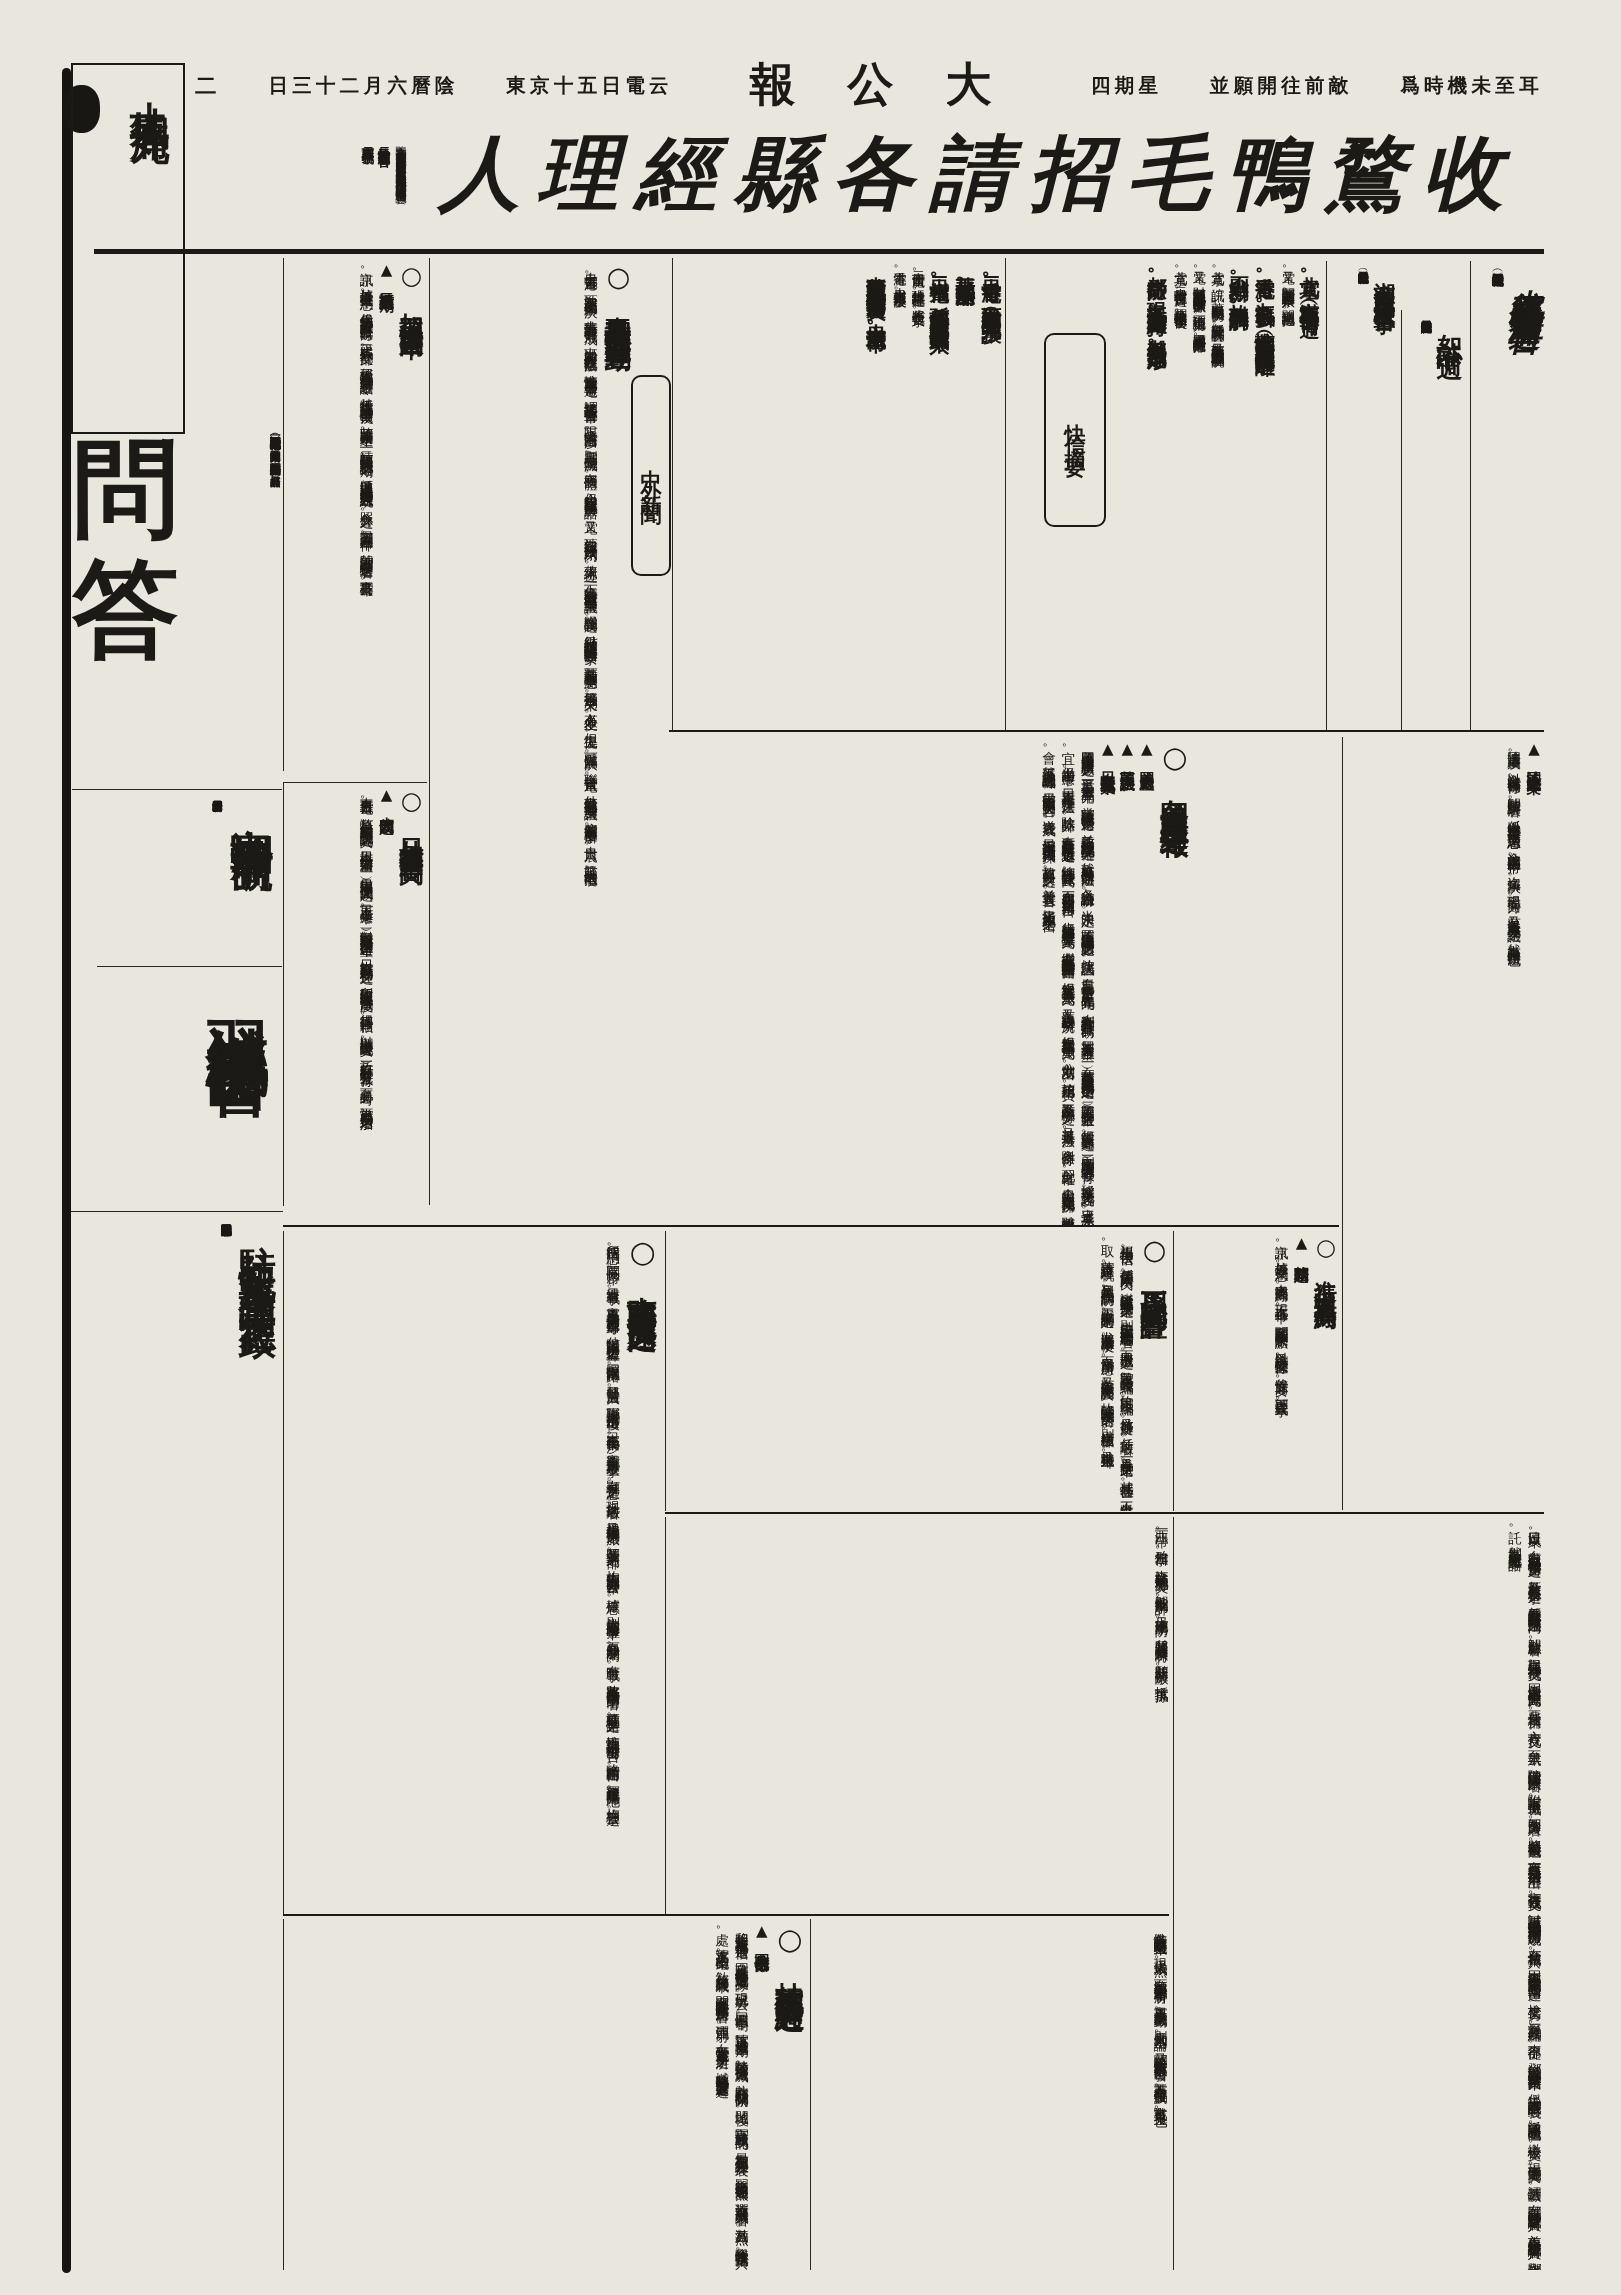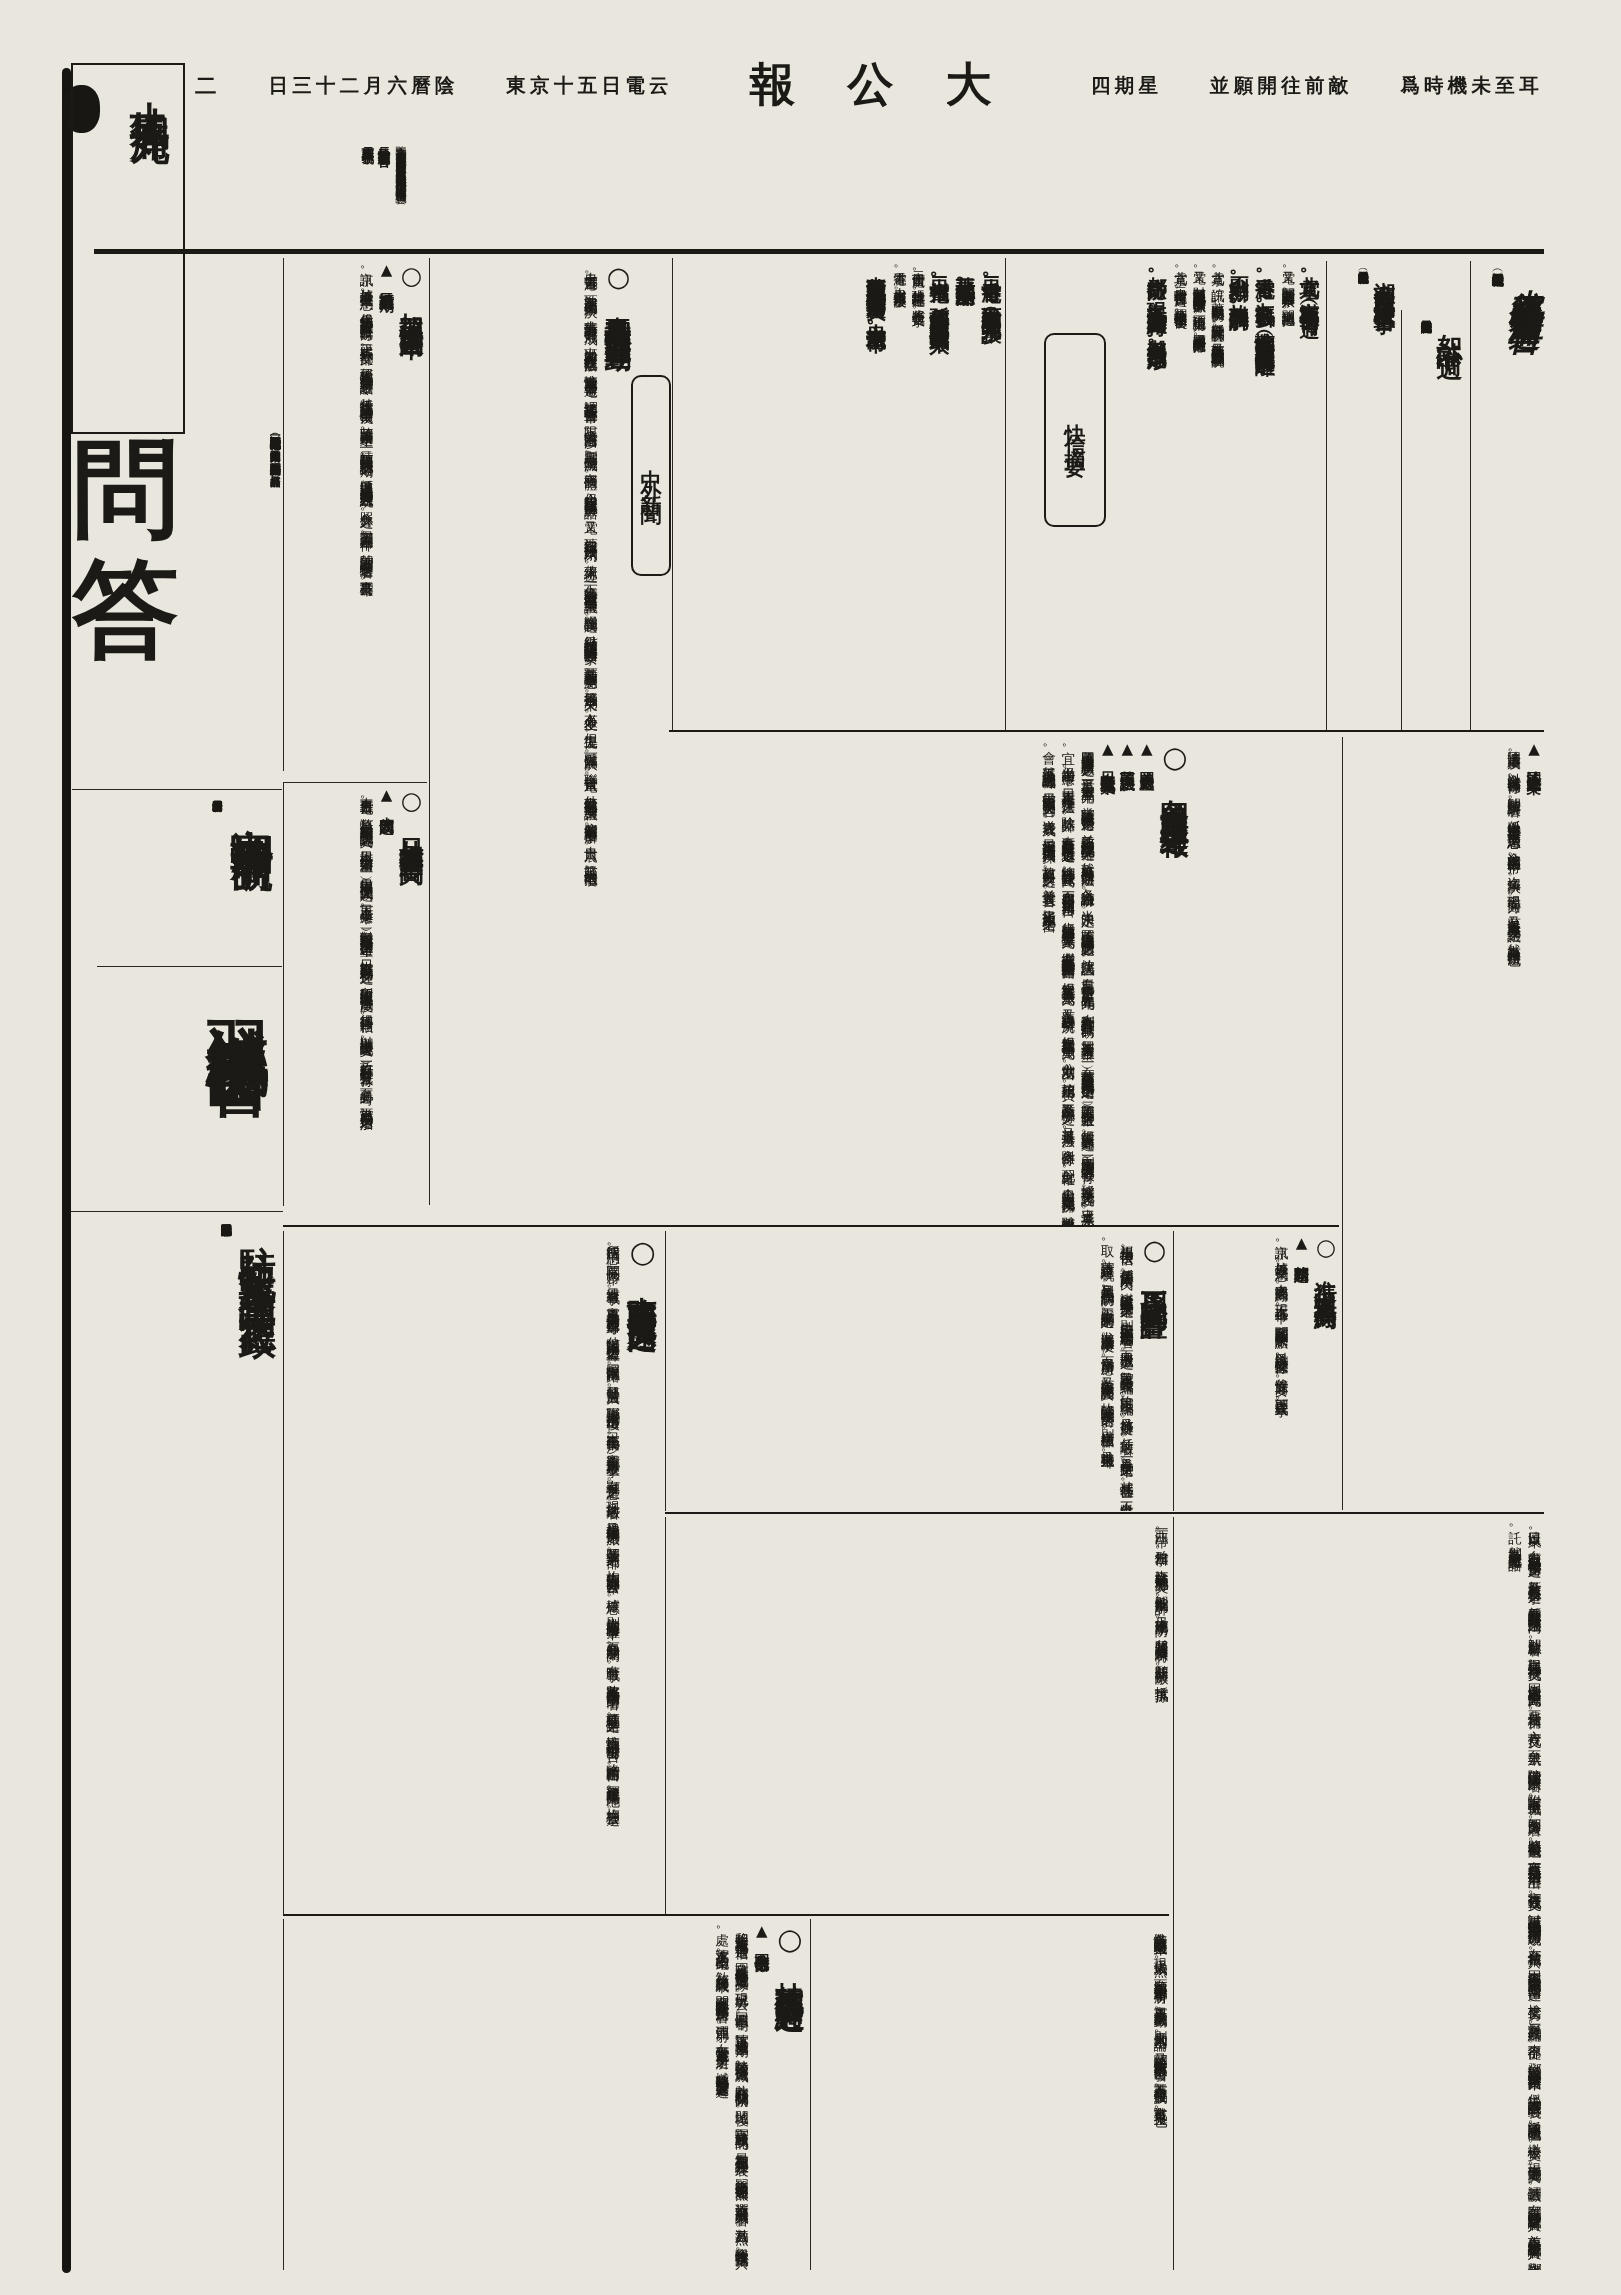--- a/index.html
+++ b/index.html
@@ -62,20 +62,21 @@
   <header class="masthead">
     <span class="mh pgnum">二</span>
     <span class="mh">日三十二月六曆陰</span>
     <span class="mh">東京十五日電云</span>
     <span class="title">報公大</span>
     <span class="mh">四期星</span>
     <span class="mh">並願開往前敵</span>
     <span class="mh">爲時機未至耳</span>
   </header>
 
+  <div class="banner-headline callig">人理經縣各請招毛鴨鶩收</div>
   <div class="banner-body v">
     <span>鴨之爲物有無本多存數亦夥向之棄而不收者時有所聞不知收集起來於社會生計出口貿易均不無小補也至如何收法及價值一切請惠臨或通信本公司當竭誠奉告</span>
     <span class="sig">長沙怡長街華新羽絨公司啓</span>
     <span class="sig">電話八百四十九號</span>
   </div>
 
   <div class="rule" style="left:94px;top:249px;width:1450px;height:5px;"></div>
 
   <div class="blk v" style="left:71px;top:63px;width:101px;height:358px;border:2.9px solid #1c1a16;padding:4.3px;">
     <span class="adbig" style="font-size:40px;letter-spacing:5.8px;font-family:'DejaVu Serif',serif;">上功氣痛丸</span>

